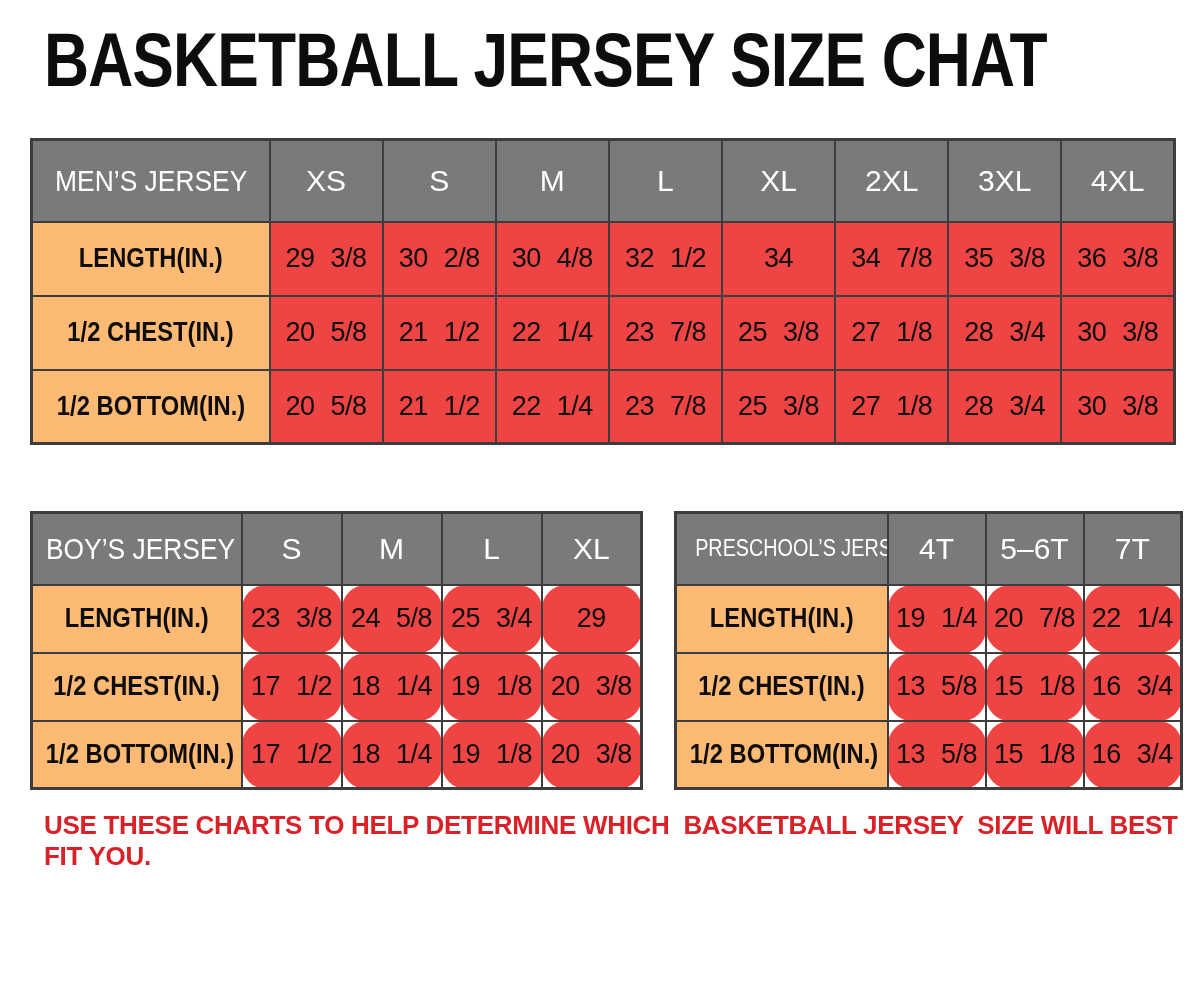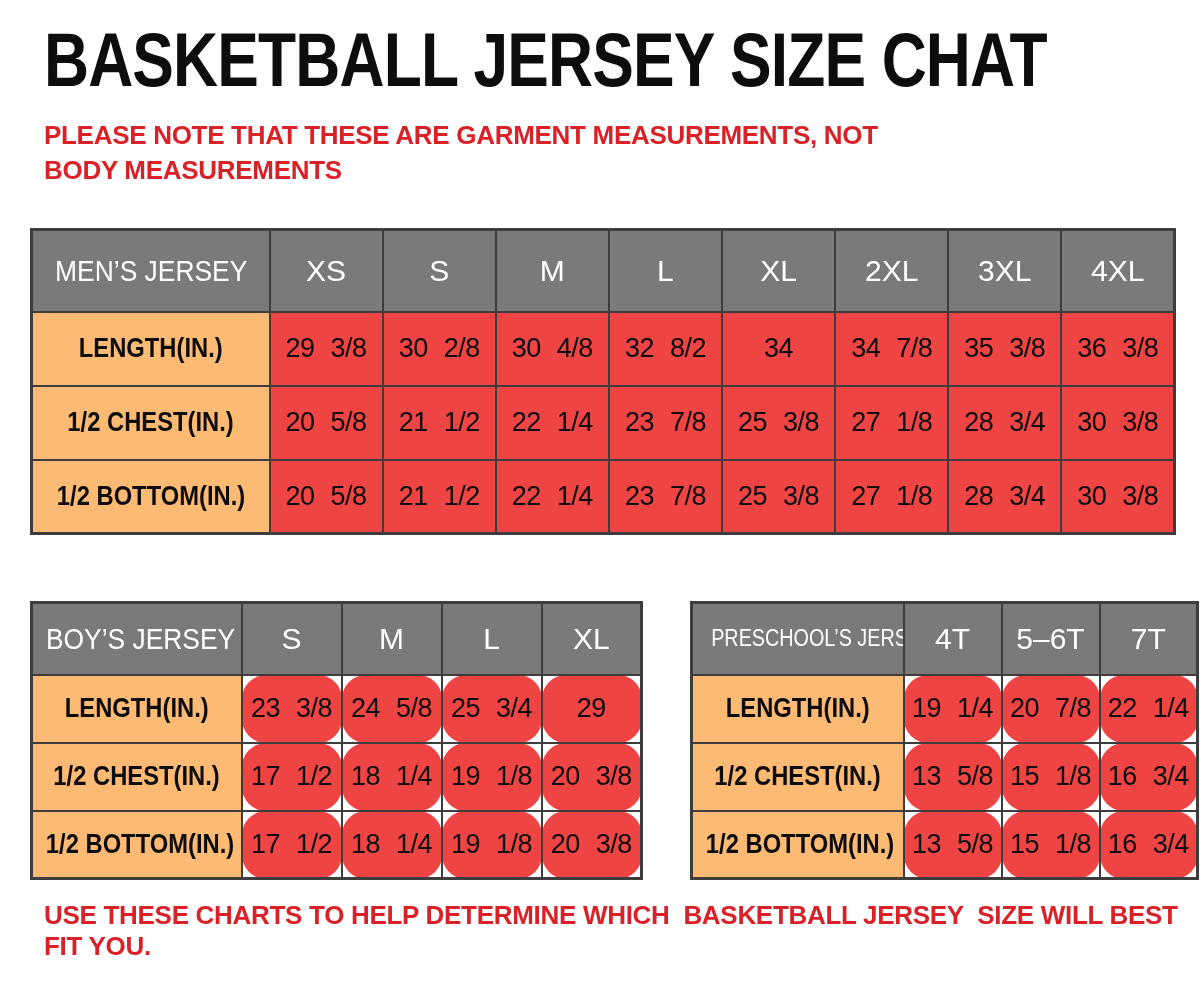--- a/index.html
+++ b/index.html
@@ -65,21 +65,21 @@
     letter-spacing: -0.5px;
   }
   .cx { display: inline-block; transform: scaleX(0.88); transform-origin: 50% 50%; white-space: nowrap; }
 
   #mens-table { width: 1146px; margin: 40px 0 0 30px; padding-left: 12px; }
   #mens-table thead tr { height: 82px; }
   #mens-table tbody tr { height: 74px; }
 
   .lower-tables {
     display: flex;
-    gap: 47px;
+    gap: 31px;
     margin: 66px 0 0 30px;
     align-items: flex-start;
   }
   #boys-table { width: 613px; }
   #preschool-table { width: 509px; }
   .lower-tables thead tr { height: 72px; }
   .lower-tables tbody tr { height: 68px; }
   .lower-tables tbody th { font-size: 26px; }
   .lower-tables td { font-size: 26px; word-spacing: 6px; border-radius: 24px; }
   #preschool-table thead th.cat { font-size: 23px; }
@@ -95,21 +95,20 @@
   .note-bottom.first { margin: 36px 0 0 44px; }
   .note-bottom.second { margin: 20px 0 0 44px; }
 </style>
 </head>
 <body>
 
 <div class="page">
 
   <h1 class="title">BASKETBALL JERSEY SIZE CHAT</h1>
 
-  <p class="note-top">PLEASE NOTE THAT THESE ARE GARMENT MEASUREMENTS, NOT BODY MEASUREMENTS</p>
 
   <table class="sz" id="mens-table">
     <colgroup>
         <col style="width:238px">
       </colgroup>
   <thead>
         <tr>
           <th class="cat"><span class="cx">MEN’S JERSEY</span></th>
           <th>XS</th>
           <th>S</th>
@@ -120,21 +119,21 @@
           <th>3XL</th>
           <th>4XL</th>
         </tr>
       </thead>
       <tbody>
         <tr>
           <th><span class="cx">LENGTH(IN.)</span></th>
           <td>29 3/8</td>
           <td>30 2/8</td>
           <td>30 4/8</td>
-          <td>32 8/2</td>
+          <td>32 1/2</td>
           <td>34</td>
           <td>34 7/8</td>
           <td>35 3/8</td>
           <td>36 3/8</td>
         </tr>
         <tr>
           <th><span class="cx">1/2 CHEST(IN.)</span></th>
           <td>20 5/8</td>
           <td>21 1/2</td>
           <td>22 1/4</td>

